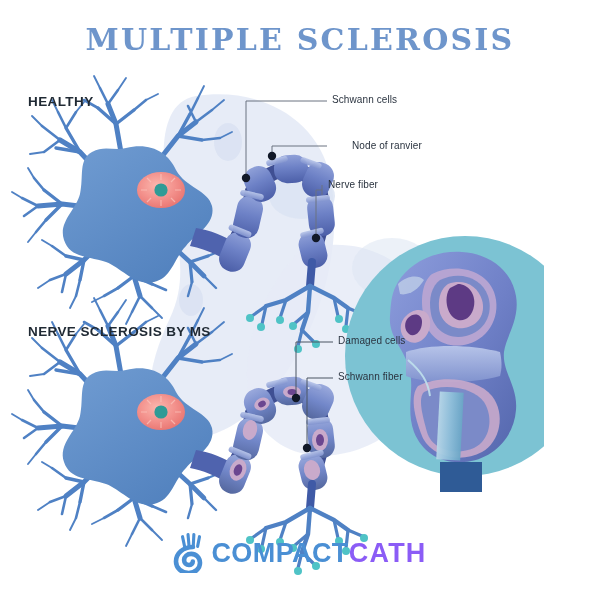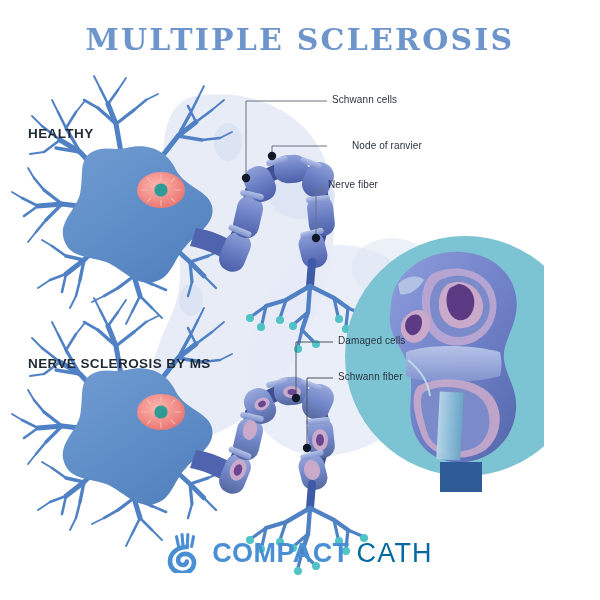--- a/index.html
+++ b/index.html
@@ -46,21 +46,20 @@
 
   
   .section-label {
     position: absolute;
     font-family: "Liberation Sans", sans-serif;
     font-weight: bold;
     font-size: 13.5px;
     letter-spacing: 0.4px;
     color: #1f2933;
     white-space: nowrap;
-    margin-top: 32px;
   }
   #label-healthy { left: 28px; top: 94px; }
   #label-ms      { left: 28px; top: 324px; }
 
   
   .callout {
     position: absolute;
     font-family: "Liberation Sans", sans-serif;
     font-size: 10px;
     color: #2b3440;
@@ -76,31 +75,30 @@
 
   
   #logo {
     position: absolute;
     left: 0;
     top: 533px;
     width: 600px;
     display: flex;
     align-items: center;
     justify-content: center;
-    gap: 7px;
   }
   #logo-mark { width: 38px; height: 40px; display: block; }
   .logo-word {
     font-family: "Liberation Sans", sans-serif;
     font-size: 27px;
     letter-spacing: 0.4px;
     line-height: 1;
   }
   #logo-compact { font-weight: bold; color: #4a8fd4; }
-  #logo-cath    { font-weight: normal; color: #0369a1; letter-spacing: 1.2px; }
+  #logo-cath    { font-weight: bold; color: #8b5cf6; letter-spacing: 1.2px; }
 </style>
 </head>
 <body>
 
 <div id="poster">
 
   <svg id="artboard" viewBox="0 0 600 600">
     <defs>
       <radialGradient id="gradNucleus" cx="42%" cy="38%" r="68%">
         <stop offset="0%" stop-color="#fbb7ae"></stop>

